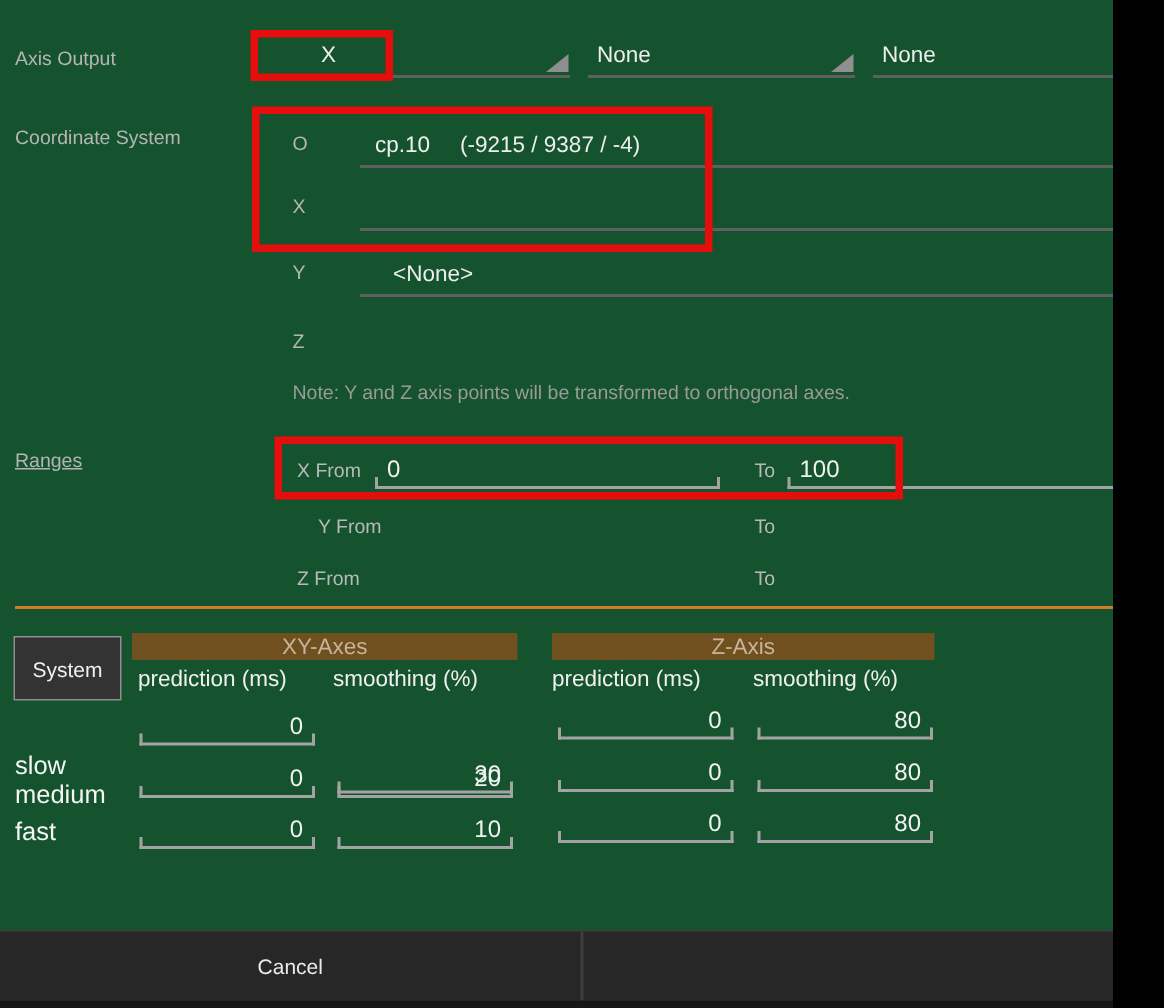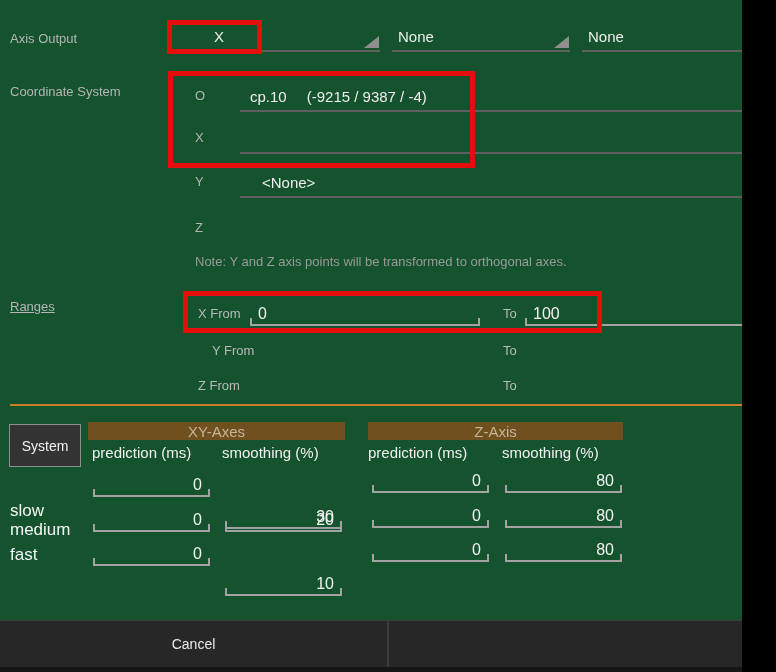--- a/index.html
+++ b/index.html
@@ -170,21 +170,21 @@
   <div class="edit" style="left:505px; top:504px; width:117px;">
     <input class="num" type="text" value="80" style="">
     <div class="ticks"></div>
   </div>
 
   <div class="row-label" style="top:545px;">fast</div>
   <div class="edit" style="left:93px; top:542px; width:117px;">
     <input class="num" type="text" value="0" style="">
     <div class="ticks"></div>
   </div>
-  <div class="edit" style="left:225px; top:572px; width:117px;">
+  <div class="edit" style="left:225px; top:542px; width:117px;">
     <input class="num" type="text" value="10" style="">
     <div class="ticks"></div>
   </div>
   <div class="edit" style="left:372px; top:538px; width:117px;">
     <input class="num" type="text" value="0" style="">
     <div class="ticks"></div>
   </div>
   <div class="edit" style="left:505px; top:538px; width:117px;">
     <input class="num" type="text" value="80" style="">
     <div class="ticks"></div>

